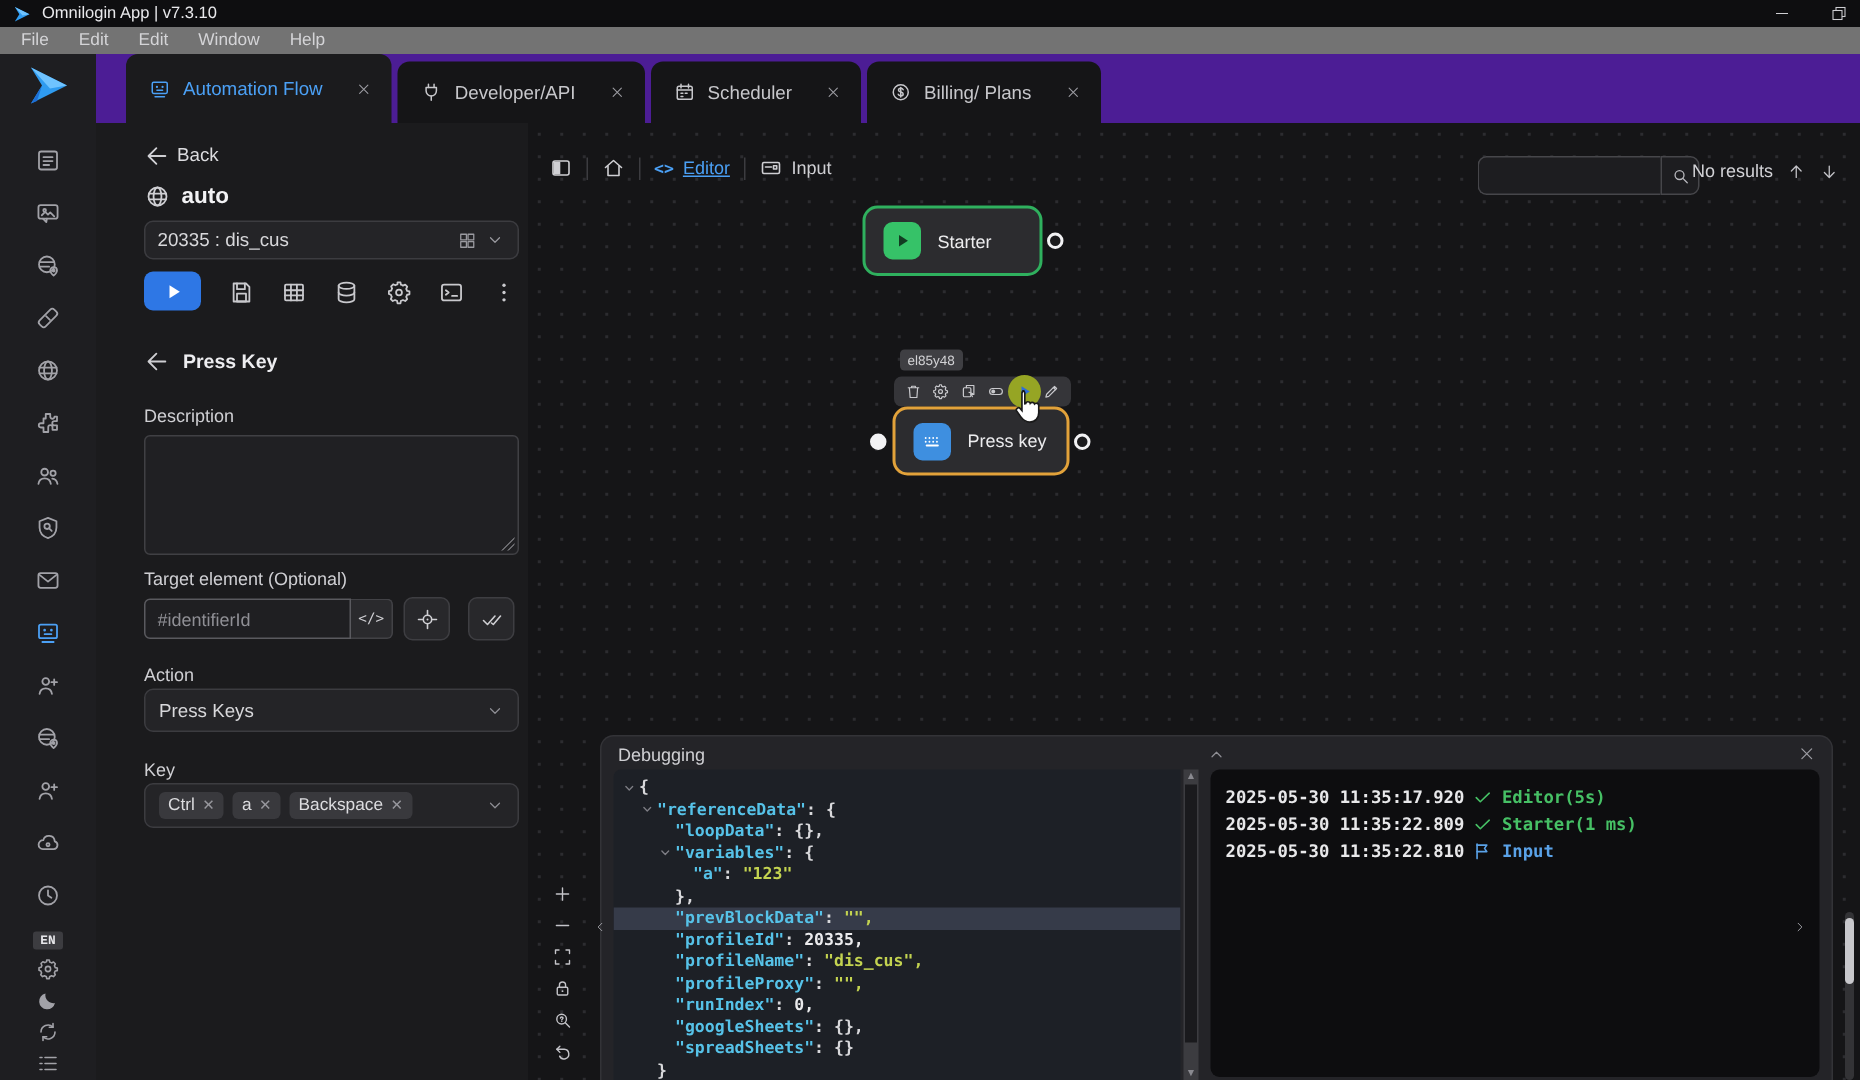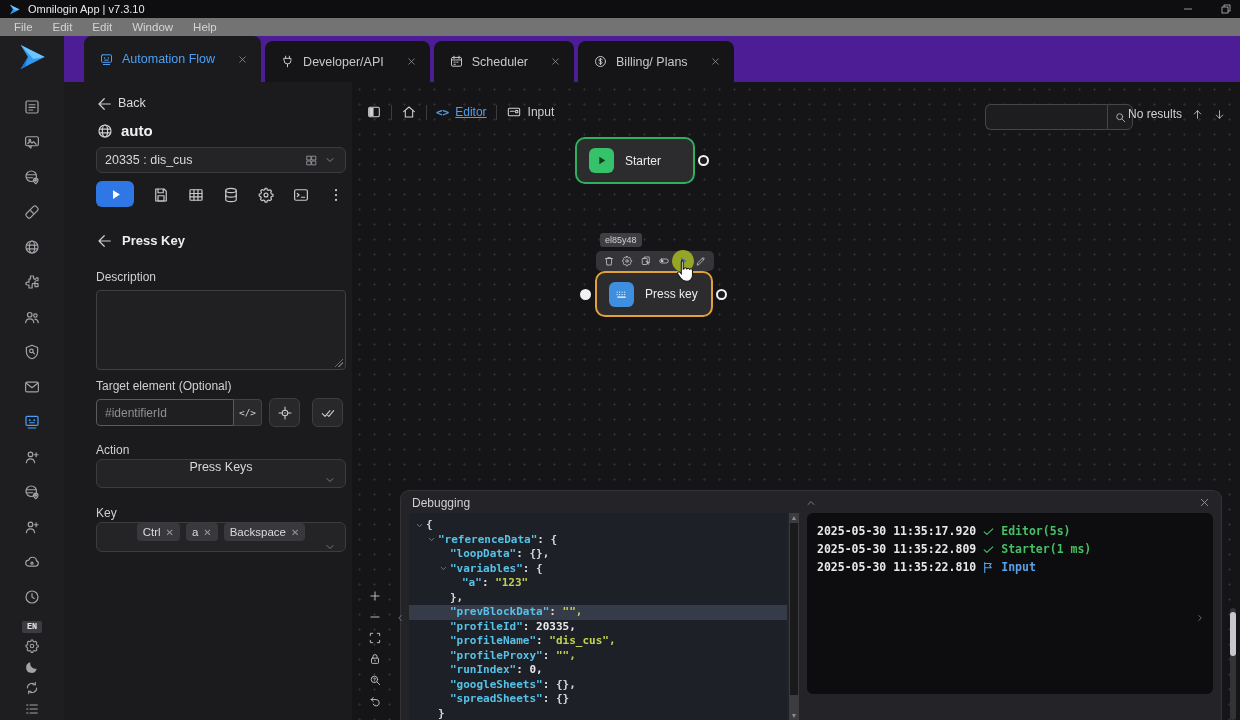--- a/index.html
+++ b/index.html
@@ -79,21 +79,21 @@
   .target-input::placeholder { color:#8f8f95; }
   .code-btn { left:150px; top:317px; width:28px; height:27px; background:#2a2a2d;
               border:1px solid #424246; border-left:none; border-radius:0 4px 4px 0;
               display:flex; align-items:center; justify-content:center;
               font-size:9.5px; color:#cfcfd3; font-family:"DejaVu Sans Mono",monospace; }
   .sq-btn { top:316px; height:29px; background:#28282b; border:1px solid #3e3e42;
             border-radius:6px; display:flex; align-items:center; justify-content:center; color:#cfcfd3; }
   .sq-btn svg { width:16px; height:16px; }
   .select-box { left:12px; width:250px; background:#242427; border:1px solid #3c3c40;
                 border-radius:6px; display:flex; align-items:center; padding:0 9px;
-                font-size:12.5px; color:#d8d8db;flex-direction:column; }
+                font-size:12.5px; color:#d8d8db; }
   .chev { width:12px; height:12px; color:#8f8f95; margin-left:auto; }
   .chips { display:flex; gap:6px; align-items:center; }
   .chip { background:#39393d; border-radius:4px; padding:3px 6px; font-size:11.5px;
           color:#dcdcdf; display:flex; gap:5px; align-items:center; }
   .chip .x { color:#97979d; font-size:10px; }
 
   
   .canvas { position:absolute; left:352px; top:82px; width:888px; height:638px; background:#151517;
             background-image:radial-gradient(circle, #2c2c30 1.1px, transparent 1.2px);
             background-size:15px 15px; }
@@ -160,21 +160,21 @@
   .j-caret { width:9px; height:9px; color:#7d7d84; margin-right:2px; flex:none; }
   .j-key { color:#56c2e8; font-weight:bold; }
   .j-colon { color:#d8d8db; font-weight:bold; }
   .j-str { color:#c3d350; font-weight:bold; }
   .j-num { color:#eaeaec; font-weight:bold; }
   .j-brace { color:#d8d8db; font-weight:bold; }
   .json-scroll { position:absolute; left:388px; top:22px; width:10px; height:207px; background:#3c3c40; }
   .json-scroll .thumb { position:absolute; left:1px; top:10px; width:8px; height:172px; background:#1a1a1d; }
   .json-scroll .s-arr { position:absolute; left:0; width:10px; height:9px; color:#8a8a90;
                         display:flex; align-items:center; justify-content:center; font-size:7px; }
-  .logs { position:absolute; left:406px; top:22px; width:406px; height:181px; background:#0d0d0f;
+  .logs { position:absolute; left:406px; top:22px; width:406px; height:205px; background:#0d0d0f;
           border-radius:6px; padding:9px 10px; font-family:"DejaVu Sans Mono",monospace; font-size:11.5px; }
   .log-line { height:18px; line-height:18px; display:flex; align-items:center; gap:6px; white-space:pre; }
   .log-time { color:#e8e8ea; font-weight:bold; }
   .log-line .l-ic { width:13px; height:13px; }
   .log-ok { color:#46c065; font-weight:bold; }
   .log-finish { color:#5aa2e8; font-weight:bold; }
   .dbg-arrow-left { position:absolute; left:-6px; top:122px; width:10px; height:10px; color:#9a9aa0; }
   .dbg-arrow-right { position:absolute; right:16px; top:122px; width:10px; height:10px; color:#9a9aa0; }
 
   .page-scroll { position:absolute; right:4px; top:608px; width:6px; height:112px; background:#333336; border-radius:3px; }

